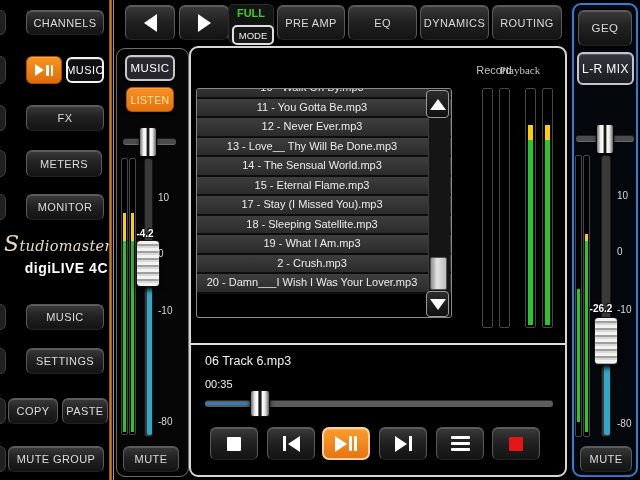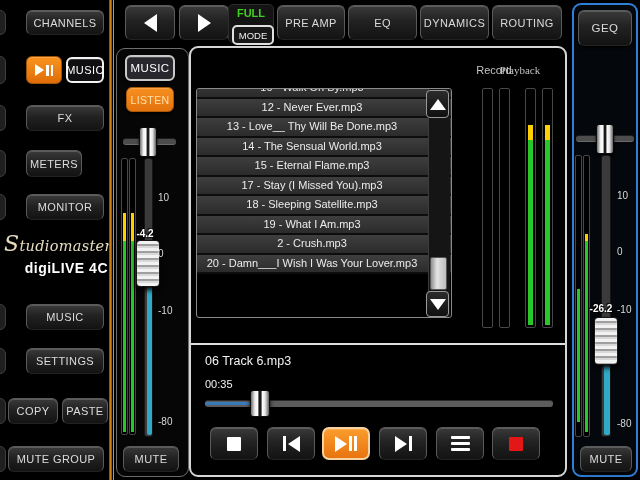--- a/index.html
+++ b/index.html
@@ -123,21 +123,21 @@
     <div class="btn" id="btn-playtoggle" style="left:26px;top:56px;width:36px;height:28px;">
       <span class="icon-row">
         <span class="ic-tri-r sm"></span>
           <span class="ic-bar sm"></span>
           <span class="ic-bar sm"></span>
       </span>
     </div>
     <div class="btn" id="btn-music-side" style="left:66px;top:57px;width:38px;height:26px;">MUSIC</div>
 
     <div class="btn" style="left:26px;top:105px;width:78px;height:26px;">FX</div>
-    <div class="btn" style="left:26px;top:150px;width:56px;height:27px;">METERS</div>
+    <div class="btn" style="left:26px;top:150px;width:76px;height:27px;">METERS</div>
     <div class="btn" style="left:26px;top:194px;width:78px;height:26px;">MONITOR</div>
 
     <div class="abs" id="logo">
       <div class="brand">Studiomaster</div>
       <div class="model">digiLIVE 4C</div>
     </div>
 
     <div class="btn" style="left:26px;top:304px;width:78px;height:26px;">MUSIC</div>
     <div class="btn" style="left:26px;top:348px;width:78px;height:26px;">SETTINGS</div>
     <div class="btn" style="left:8px;top:398px;width:50px;height:26px;">COPY</div>
@@ -198,20 +198,21 @@
     </div>
 
   <div class="btn" style="left:123px;top:446px;width:56px;height:26px;">MUTE</div>
 
   <div id="main-panel"></div>
 
   <div id="playlist">
     <div class="rows">
 
     <div class="prow">10 - Walk On By.mp3</div>
+        <div class="prow">11 - You Gotta Be.mp3</div>
         <div class="prow">12 - Never Ever.mp3</div>
         <div class="prow">13 - Love__ Thy Will Be Done.mp3</div>
         <div class="prow">14 - The Sensual World.mp3</div>
         <div class="prow">15 - Eternal Flame.mp3</div>
         <div class="prow">17 - Stay (I Missed You).mp3</div>
         <div class="prow">18 - Sleeping Satellite.mp3</div>
         <div class="prow">19 - What I Am.mp3</div>
         <div class="prow">2 - Crush.mp3</div>
         <div class="prow">20 - Damn___I Wish I Was Your Lover.mp3</div>
       </div>
@@ -276,20 +277,21 @@
         <span></span>
         <span></span>
       </span>
   </div>
   <div class="btn tbtn" style="left:492px;">
     <span class="ic-rec"></span>
   </div>
 
   <div class="strip" id="master-strip"></div>
   <div class="btn" style="left:578px;top:10px;width:54px;height:36px;font-size:11.5px;">GEQ</div>
+  <div class="btn" id="btn-lrmix" style="left:577px;top:52px;width:57px;height:33px;">L-R MIX</div>
 
   <div class="pan-track" style="left:576px;top:135px;width:58px;"></div>
   <div class="pan-handle" style="left:596px;top:124px;"></div>
 
   <div class="vmeter" style="left:575px;top:155px;width:7px;height:282px;">
     <div class="fill" style="top:133px;bottom:14px;background:#28c828;"></div>
   </div>
   <div class="vmeter" style="left:583px;top:155px;width:7px;height:282px;">
     <div class="fill" style="top:78px;height:7px;background:#ffd000;"></div>
     <div class="fill" style="top:85px;bottom:4px;background:#28c828;"></div>

